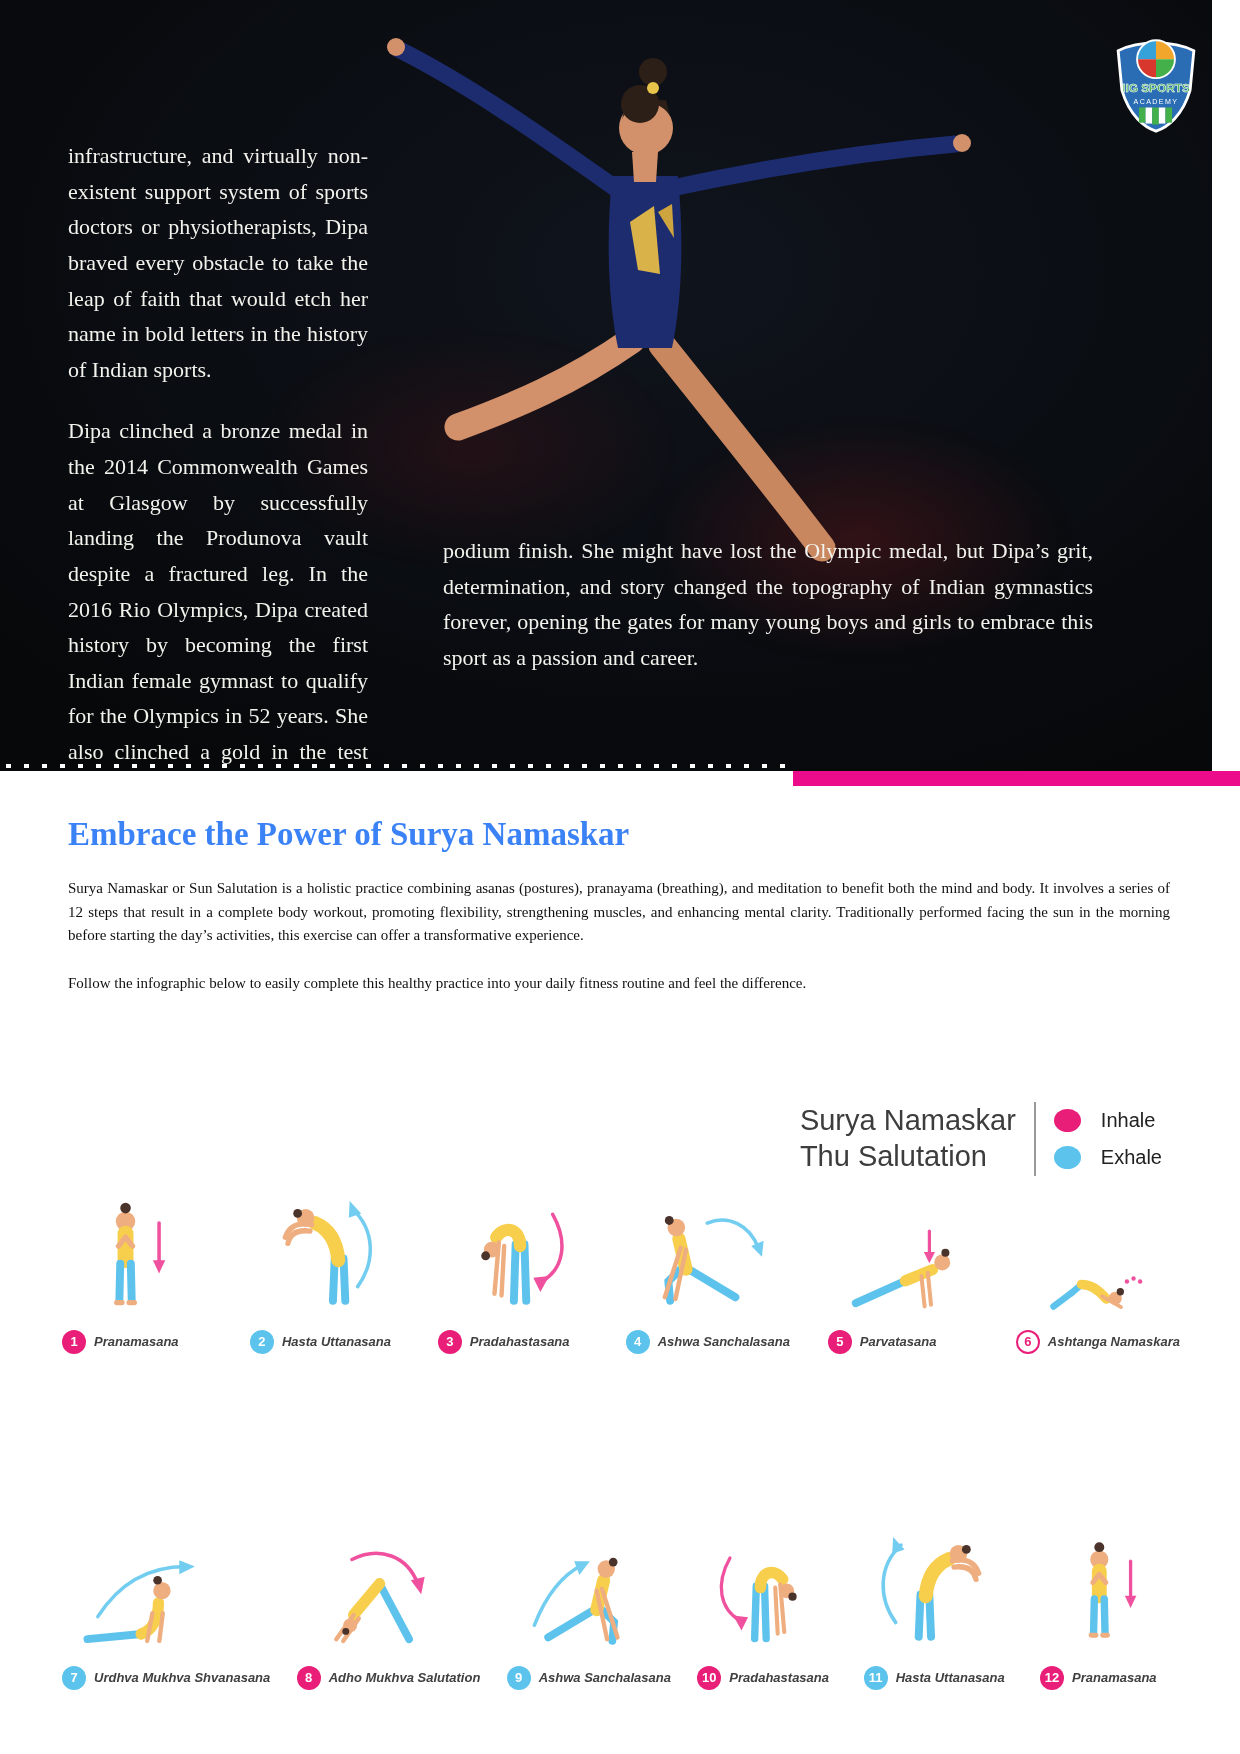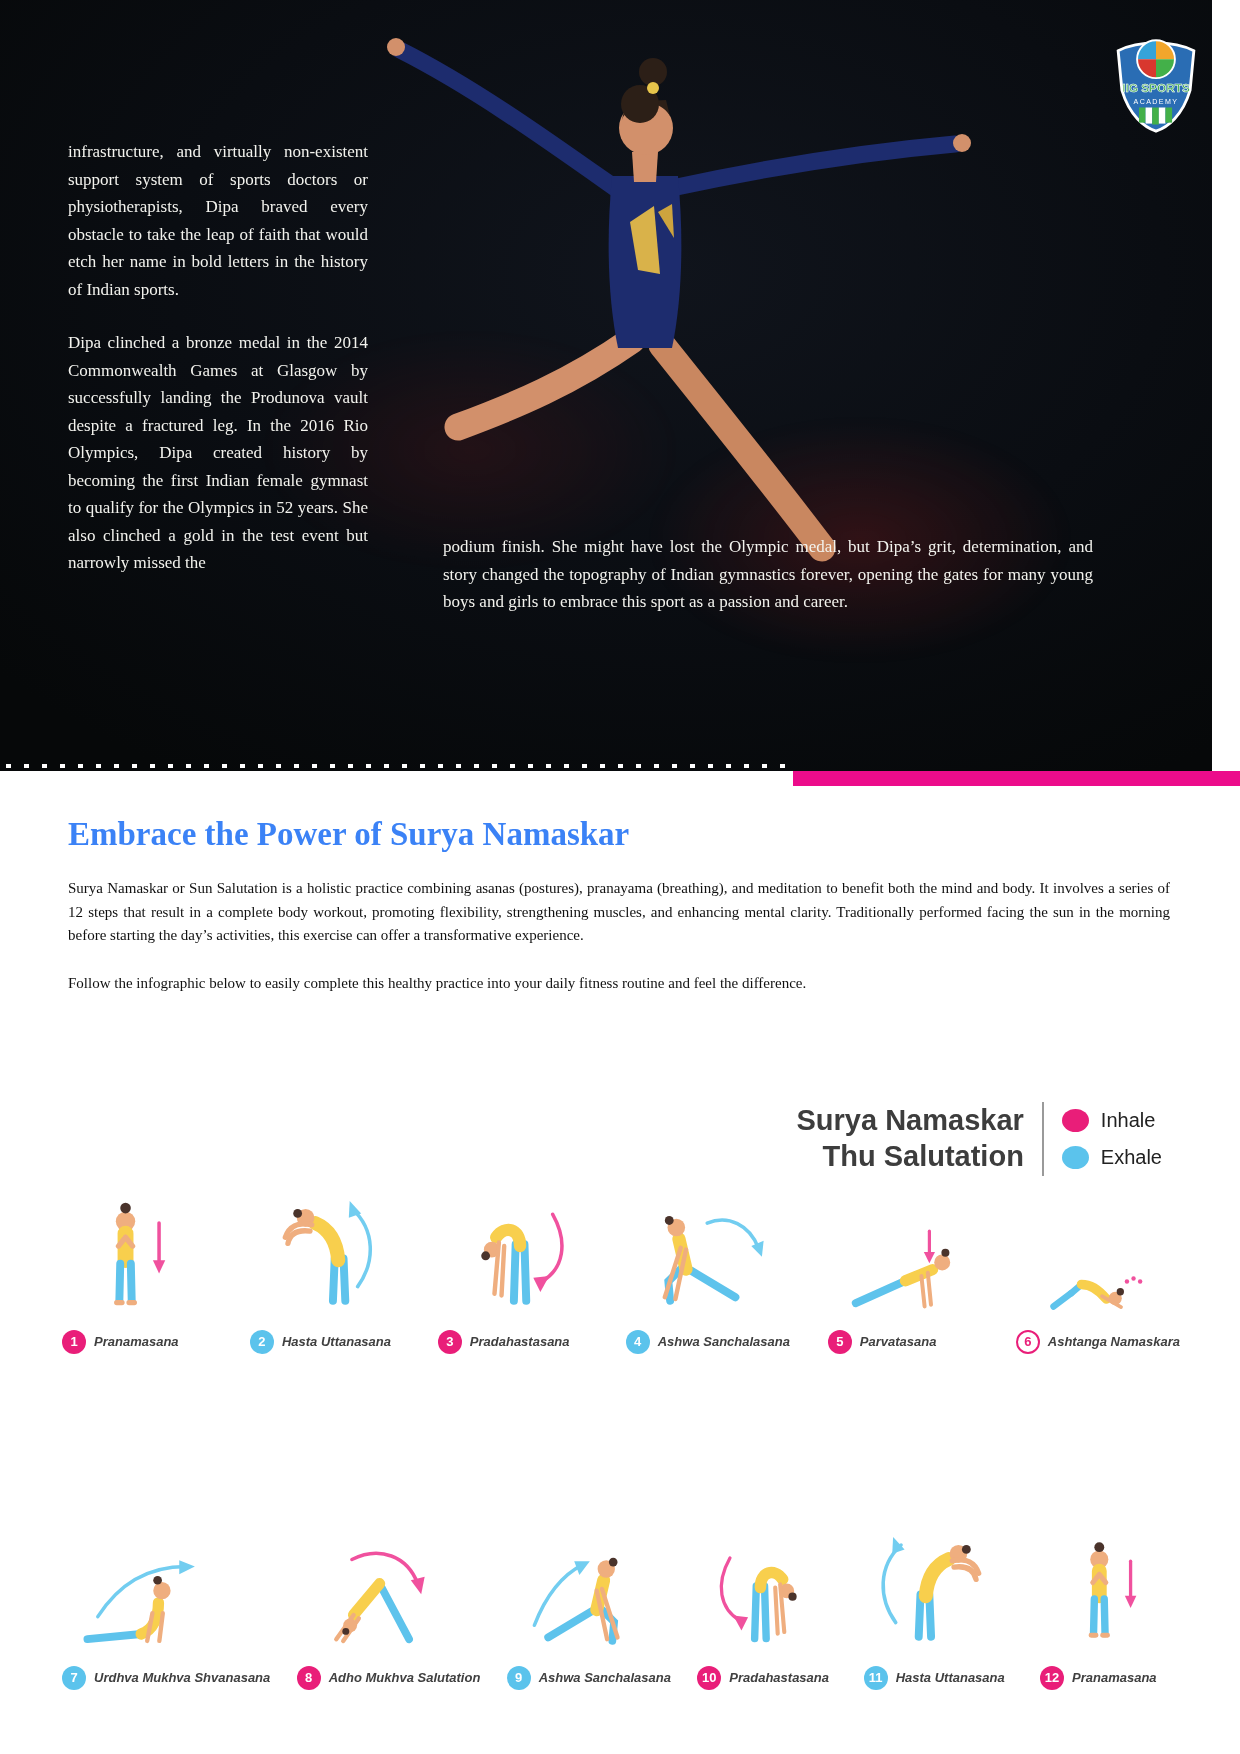--- a/index.html
+++ b/index.html
@@ -9,21 +9,21 @@
   
   .hero{position:relative;width:1212px;height:771px;
         background:radial-gradient(ellipse 900px 600px at 55% 35%, #10141c 0%, #0a0d12 55%, #060809 100%);
         overflow:hidden;}
   .hero-photo{position:absolute;left:300px;top:0;width:740px;height:620px;}
   .glow{position:absolute;width:420px;height:240px;border-radius:50%;
         background:radial-gradient(closest-side, rgba(150,30,30,.28), rgba(150,30,30,0));
         filter:blur(6px);}
   .glow.g1{left:650px;top:420px;}
   .glow.g2{left:260px;top:330px;opacity:.6;}
-  .hero-col{position:absolute;color:#f3f3ee;text-align:justify;font-size:17px;line-height:1.62;}
+  .hero-col{position:absolute;color:#f3f3ee;text-align:justify;font-size:22px;line-height:1.62;}
   .hero-col p{margin:0 0 26px 0;}
   .col-left{left:68px;top:138px;width:300px;}
   .col-right{left:407px;top:533px;width:650px;margin-left:36px;}
   .dots{position:absolute;left:6px;bottom:3px;width:786px;height:4px;
         background:repeating-linear-gradient(90deg,#ffffff 0 5px,transparent 5px 18px);}
   .pink-bar{width:447px;height:15px;background:#EC0C8B;margin-left:793px;}
 
   
   .logo{position:absolute;left:1108px;top:28px;width:96px;height:106px;}
   .logo text{font-family:"Liberation Sans",sans-serif;}
@@ -31,24 +31,24 @@
   
   .article{padding:30px 70px 0 68px;}
   .article h1{font-size:33px;color:#3b82f6;margin:0 0 24px 0;font-weight:bold;
               font-family:"Liberation Serif",serif;}
   .article p{font-size:15px;line-height:1.58;color:#111;text-align:justify;margin:0 0 24px 0;}
 
   
   .infographic{position:relative;margin:4px 60px 0 62px;height:640px;
                font-family:"Liberation Sans",sans-serif;}
   .ig-header{position:absolute;top:18px;right:18px;display:flex;align-items:center;gap:18px;}
-  .ig-title{text-align:right;color:#3d3d3d;font-weight:bold;font-size:29px;line-height:1.22;}
+  .ig-title{color:#3d3d3d;font-weight:normal;font-size:29px;line-height:1.22;}
   .ig-divider{width:2px;height:74px;background:#9a9a9a;}
   .ig-legend{display:flex;flex-direction:column;gap:14px;}
-  .leg-item{display:flex;align-items:center;gap:12px;}
+  .leg-item{display:flex;align-items:center;gap:20px;}
   .leg-dot{width:27px;height:23px;border-radius:50%;}
   .leg-dot.pink{background:#E91E79;}
   .leg-dot.blue{background:#5BC3EC;}
   .leg-label{font-size:20px;color:#222;}
 
   .ig-row{display:flex;justify-content:space-between;align-items:flex-end;}
   .row1{margin-top:88px;height:270px;}
   .row2{margin-top:36px;height:300px;}
   .pose{display:flex;flex-direction:column;justify-content:flex-end;align-items:flex-start;}
   .pose-label{display:flex;align-items:center;gap:8px;margin-top:6px;}

